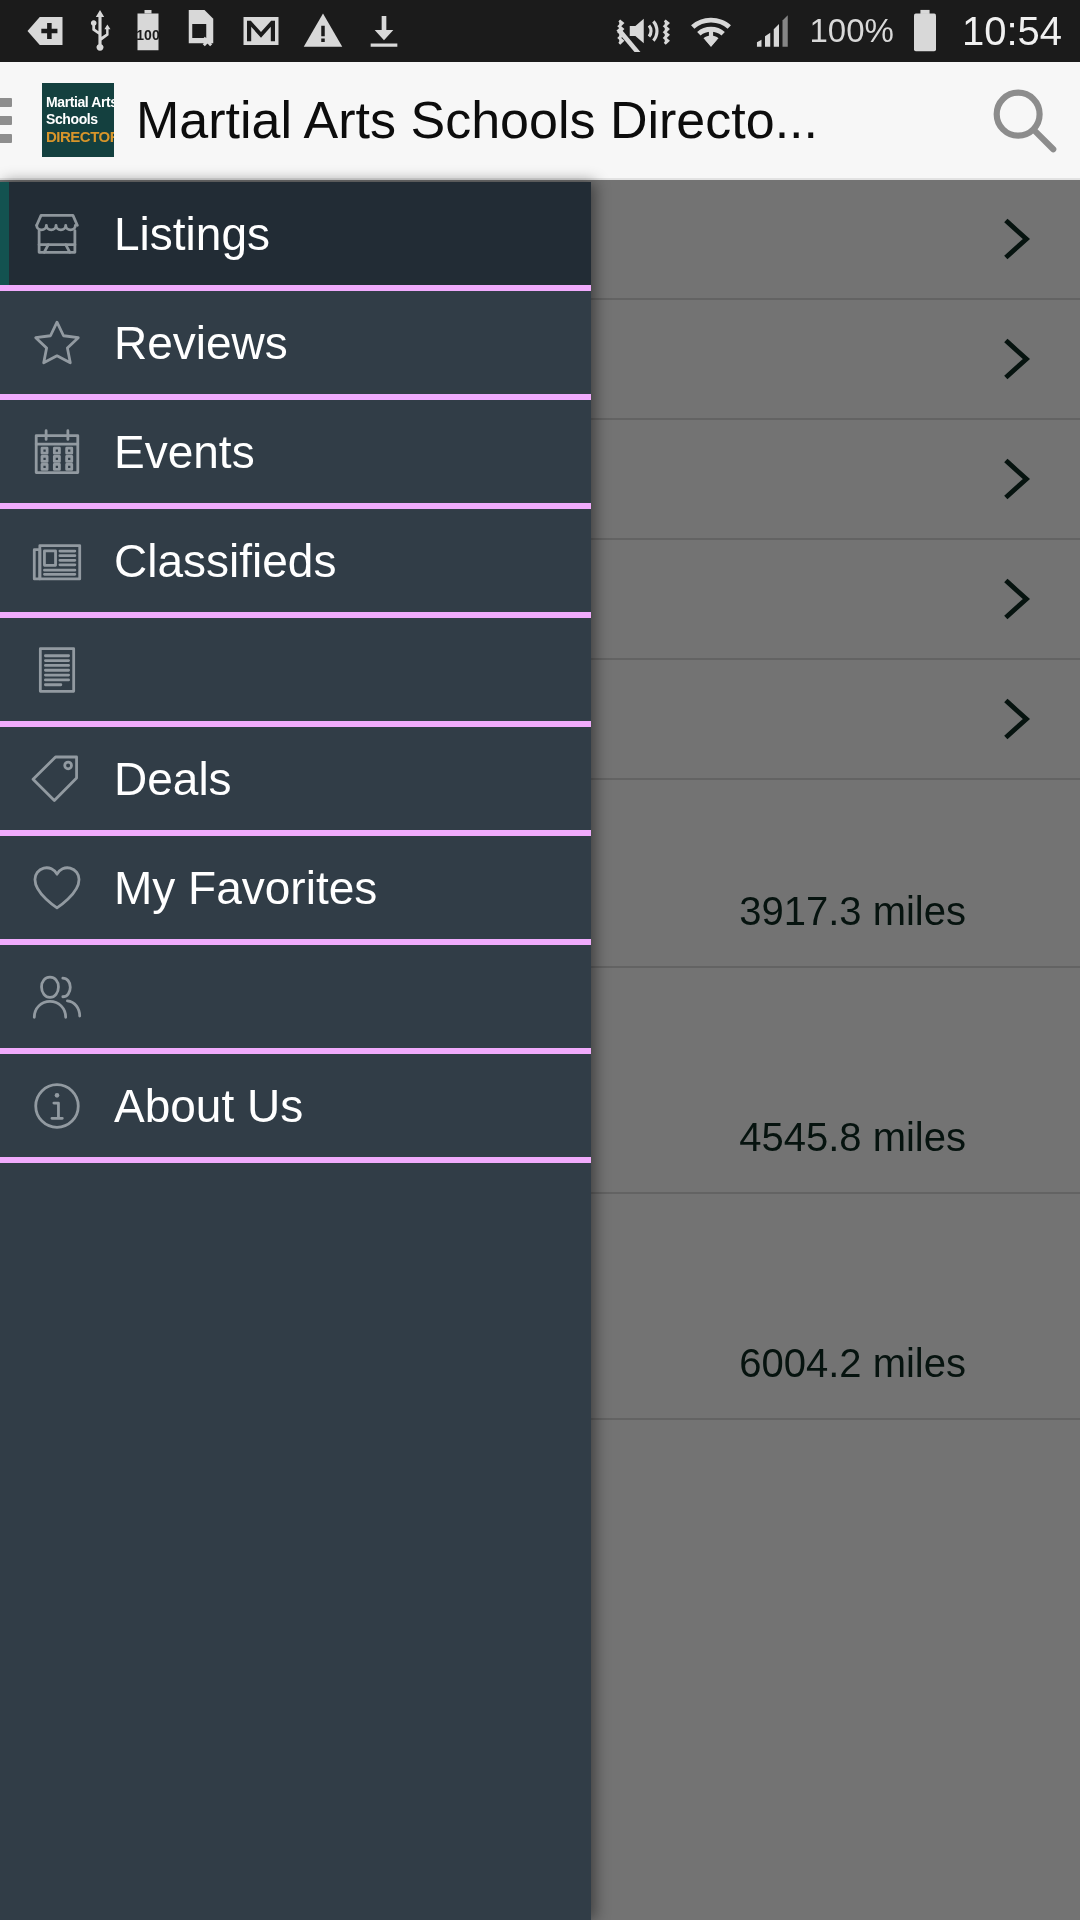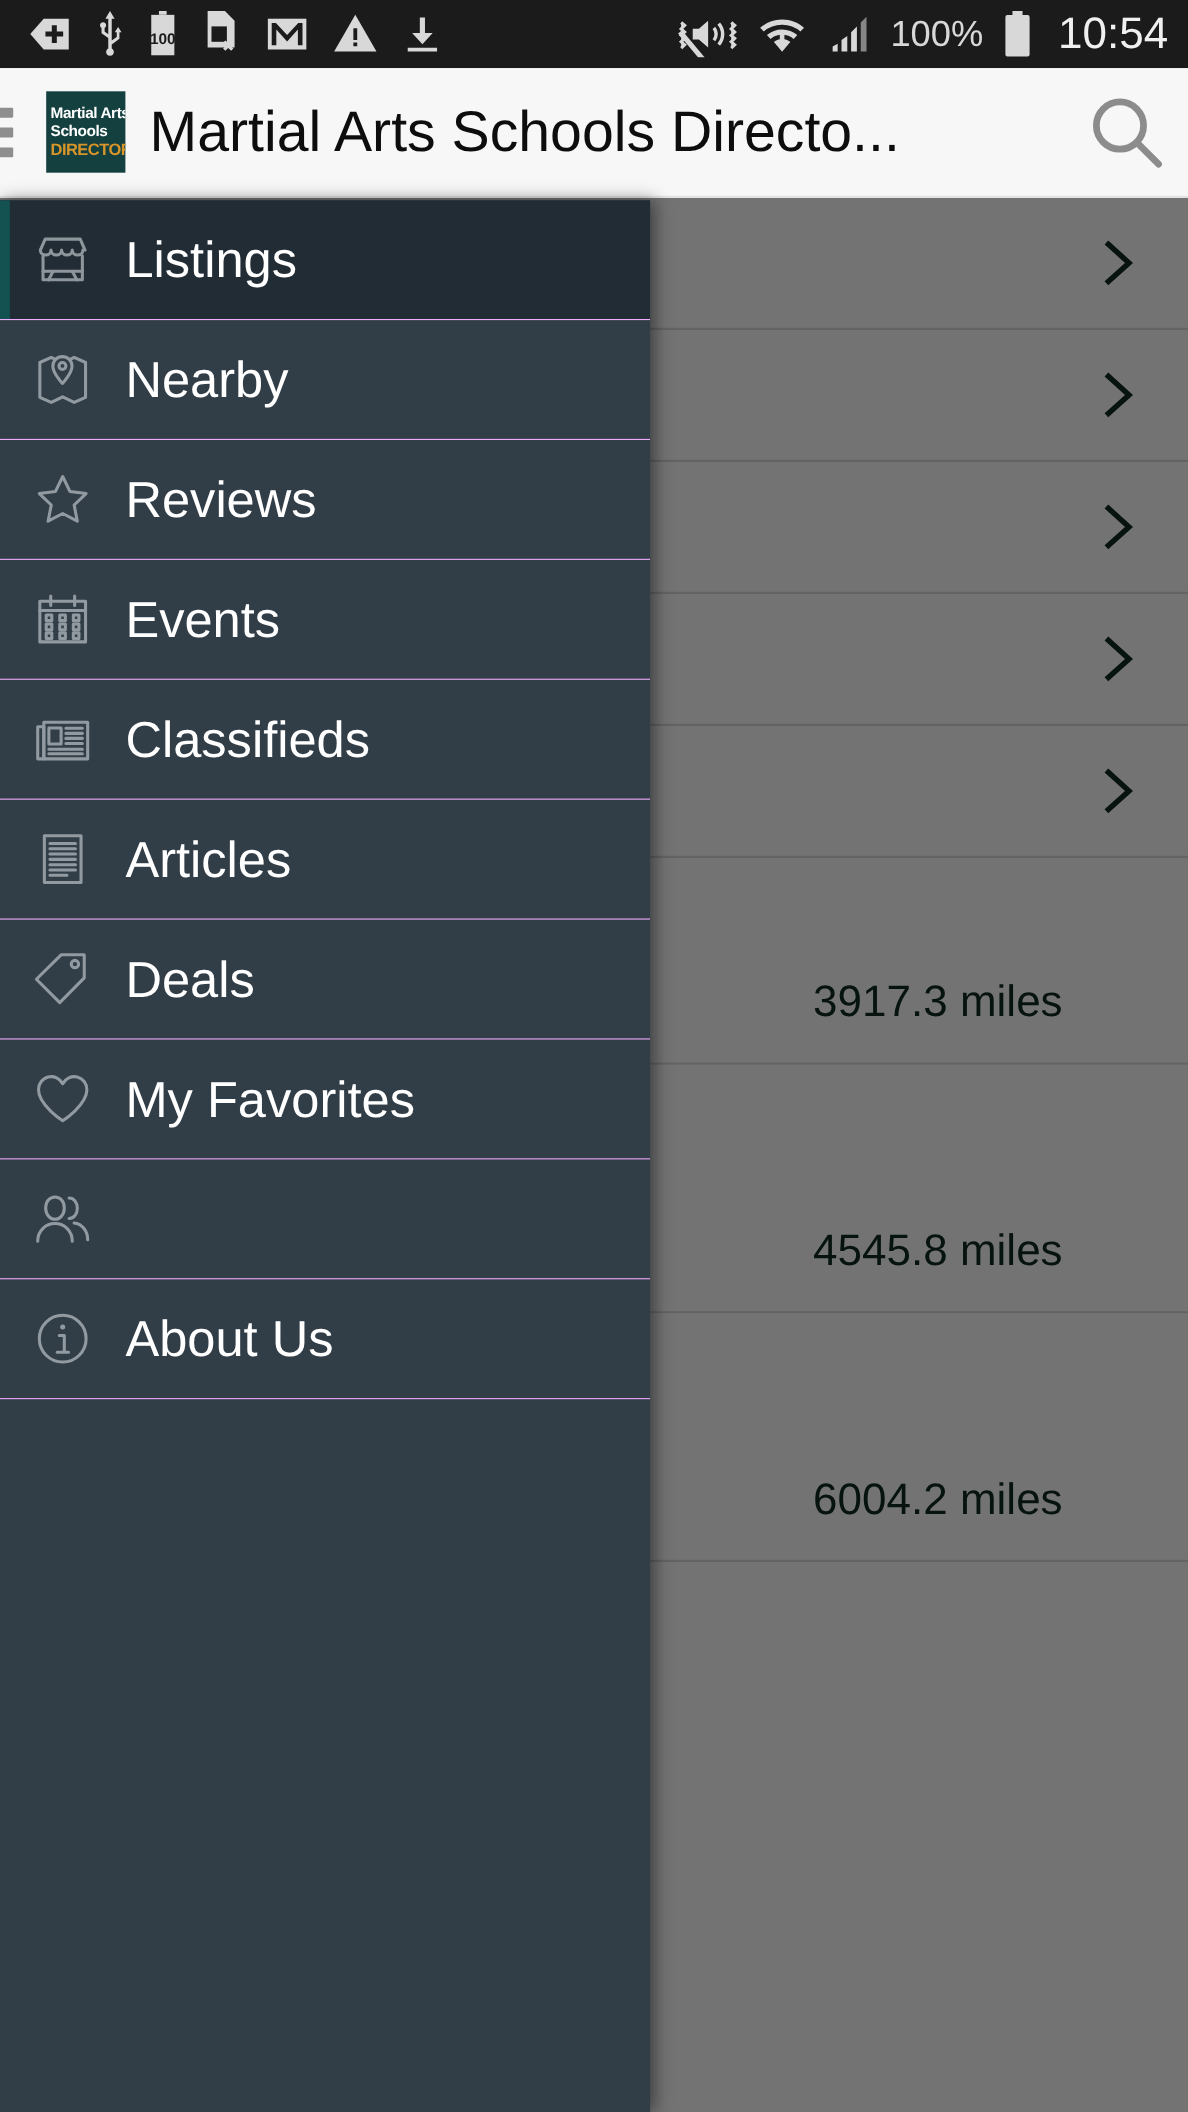--- a/index.html
+++ b/index.html
@@ -154,21 +154,21 @@
     background: #313d47;
     z-index: 10;
     box-shadow: 4px 0 14px rgba(0,0,0,0.45);
     overflow: hidden;
   }
   .nav-item {
     position: relative;
     height: 109px;
     display: flex; align-items: center;
     box-sizing: border-box;
-    border-bottom: 1px solid #f0abfc;
+    border-bottom: 6px solid #f0abfc;
     padding-left: 26px;
   }
   .nav-item.selected {
     background: #222c35;
   }
   .nav-item.selected::before {
     content: "";
     position: absolute; left: 0; top: 0;
     width: 9px; height: 100%;
     background: #135250;
@@ -372,30 +372,20 @@
               <path d="M4.6 10.6v9h14.8v-9"></path>
               <path d="M4.6 16.4h14.8"></path>
               <path d="M6.7 19.6l1.7-3.2M17.3 19.6l-1.7-3.2"></path>
             </svg>
           </span>
           <span class="nav-label">Listings</span>
         </div>
         <div class="nav-item">
           <span class="nav-icon">
             <svg width="58" height="58" viewBox="0 0 24 24" fill="none" stroke="#b8bfc4" stroke-width="1.15" stroke-linejoin="round" stroke-linecap="round">
-              <path d="M3.4 5.6l4.3-1.9 4.3 2.1 4.3-2.1 4.3 1.9v13.1l-4.3 1.9-4.3-2.1-4.3 2.1-4.3-1.9z"></path>
-              <path d="M11.9 3.4c2 0 3.6 1.6 3.6 3.6 0 2.6-3.6 6.5-3.6 6.5S8.3 9.6 8.3 7c0-2 1.6-3.6 3.6-3.6z" fill="#313d47"></path>
-              <circle cx="11.9" cy="6.9" r="1.3"></circle>
-            </svg>
-          </span>
-          <span class="nav-label">Nearby</span>
-        </div>
-        <div class="nav-item">
-          <span class="nav-icon">
-            <svg width="58" height="58" viewBox="0 0 24 24" fill="none" stroke="#b8bfc4" stroke-width="1.15" stroke-linejoin="round" stroke-linecap="round">
               <path d="M12 3.4l2.7 5.6 6.1.8-4.5 4.3 1.2 6.1L12 17.3l-5.5 2.9 1.2-6.1-4.5-4.3 6.1-.8z"></path>
             </svg>
           </span>
           <span class="nav-label">Reviews</span>
         </div>
         <div class="nav-item">
           <span class="nav-icon">
             <svg width="58" height="58" viewBox="0 0 24 24" fill="none" stroke="#b8bfc4" stroke-width="1.15" stroke-linejoin="round" stroke-linecap="round">
               <rect x="3.4" y="5.2" width="17.2" height="15.3"></rect>
               <path d="M3.4 8.7h17.2"></path>
@@ -424,21 +414,20 @@
           </span>
           <span class="nav-label">Classifieds</span>
         </div>
         <div class="nav-item">
           <span class="nav-icon">
             <svg width="58" height="58" viewBox="0 0 24 24" fill="none" stroke="#b8bfc4" stroke-width="1.15" stroke-linejoin="round" stroke-linecap="round">
               <rect x="5.1" y="3.2" width="13.8" height="17.6"></rect>
               <path d="M7.2 6.1h9.6M7.2 8.1h9.6M7.2 10.1h9.6M7.2 12.1h9.6M7.2 14.1h9.6M7.2 16.1h9.6M7.2 18.1h6.4"></path>
             </svg>
           </span>
-          <span class="nav-label">Articles</span>
         </div>
         <div class="nav-item">
           <span class="nav-icon">
             <svg width="58" height="58" viewBox="0 0 24 24" fill="none" stroke="#b8bfc4" stroke-width="1.15" stroke-linejoin="round" stroke-linecap="round">
               <path d="M11.4 2.9h8.7v8.7L10.9 20.9 2.1 12.1z"></path>
               <circle cx="16.6" cy="6.4" r="1.4"></circle>
             </svg>
           </span>
           <span class="nav-label">Deals</span>
         </div>

